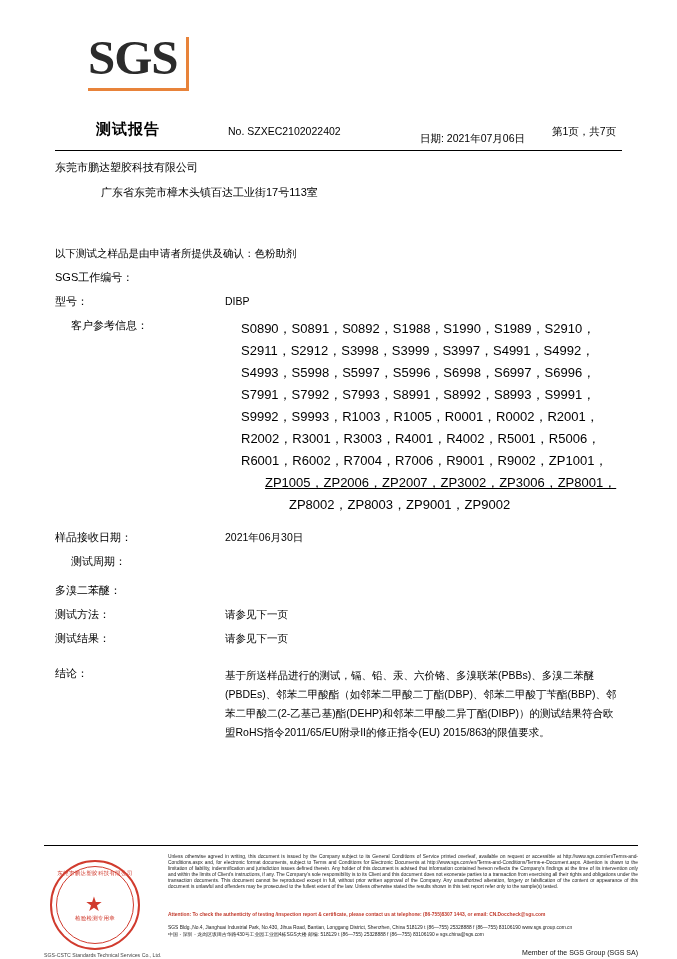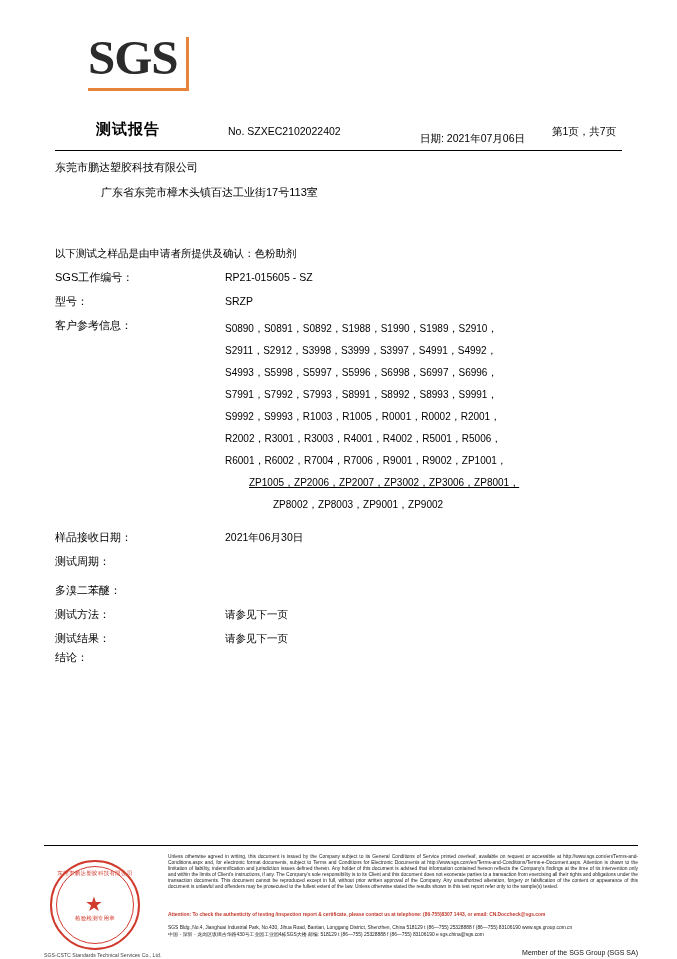--- a/index.html
+++ b/index.html
@@ -134,28 +134,28 @@
     font-size: 11px;
     line-height: 15px;
   }
   .field-value {
     flex: 1;
     font-size: 10.5px;
     line-height: 15px;
   }
   .refs .ref-line {
     line-height: 22px;
-    font-size: 10px;
+    font-size: 13px;
     white-space: pre;
   }
   .refs .ref-line.indent { padding-left: 24px; text-decoration: underline; }
   .refs .ref-line.indent2 { padding-left: 48px; }
 
-  .gap-sm { margin-bottom: 14px; }
-  .gap-md { margin-bottom: 4px; }
+  .gap-sm { margin-bottom: 14px; margin-left: 16px; }
+  .gap-md { margin-bottom: 20px; }
 
   .conclusion-value {
     line-height: 19px;
   }
 
   
   .footer {
     position: absolute;
     left: 0;
     top: 845px;
@@ -285,26 +285,25 @@
 
   <div class="company-name">东莞市鹏达塑胶科技有限公司</div>
   <div class="company-addr">广东省东莞市樟木头镇百达工业街17号113室</div>
 
   <div class="sample-line">以下测试之样品是由申请者所提供及确认：色粉助剂</div>
 
   <div class="fields">
 
     <div class="field-row">
       <div class="field-label">SGS工作编号：</div>
-      <div class="field-value">RP21-015605 - SZ</div>
     </div>
 
     <div class="field-row">
       <div class="field-label">型号：</div>
-      <div class="field-value">SRZP</div>
+      <div class="field-value">DIBP</div>
     </div>
 
     <div class="field-row gap-sm">
       <div class="field-label">客户参考信息：</div>
       <div class="field-value refs">
         <div class="ref-line">S0890，S0891，S0892，S1988，S1990，S1989，S2910，</div>
         <div class="ref-line">S2911，S2912，S3998，S3999，S3997，S4991，S4992，</div>
         <div class="ref-line">S4993，S5998，S5997，S5996，S6998，S6997，S6996，</div>
         <div class="ref-line">S7991，S7992，S7993，S8991，S8992，S8993，S9991，</div>
         <div class="ref-line">S9992，S9993，R1003，R1005，R0001，R0002，R2001，</div>
@@ -333,20 +332,21 @@
       <div class="field-value">请参见下一页</div>
     </div>
 
     <div class="field-row gap-md">
       <div class="field-label">测试结果：</div>
       <div class="field-value">请参见下一页</div>
     </div>
 
     <div class="field-row">
       <div class="field-label">结论：</div>
+      <div class="field-value conclusion-value">基于所送样品进行的测试，镉、铅、汞、六价铬、多溴联苯(PBBs)、多溴二苯醚(PBDEs)、邻苯二甲酸酯（如邻苯二甲酸二丁酯(DBP)、邻苯二甲酸丁苄酯(BBP)、邻苯二甲酸二(2-乙基己基)酯(DEHP)和邻苯二甲酸二异丁酯(DIBP)）的测试结果符合欧盟RoHS指令2011/65/EU附录II的修正指令(EU) 2015/863的限值要求。</div>
     </div>
 
   </div>
 
   <div class="footer">
     <div class="footer-rule"></div>
 
     <div class="stamp">
       <div class="stamp-circle"></div>
       <div class="stamp-inner"></div>

